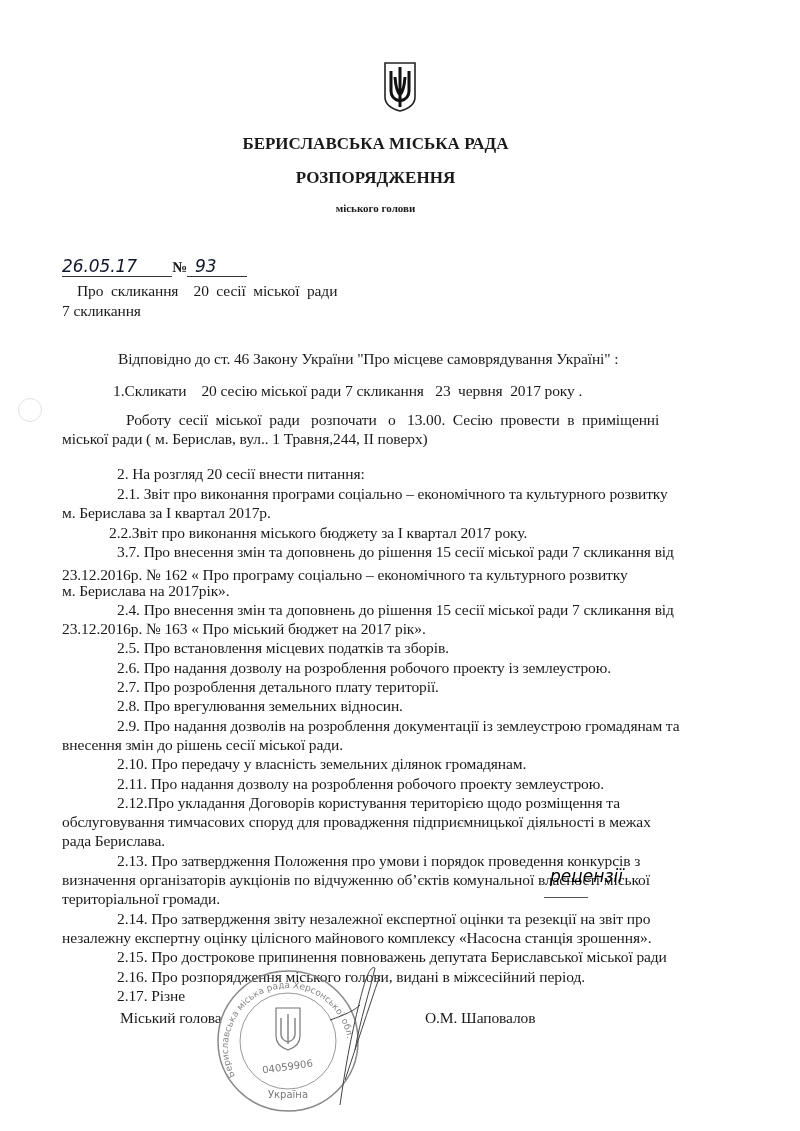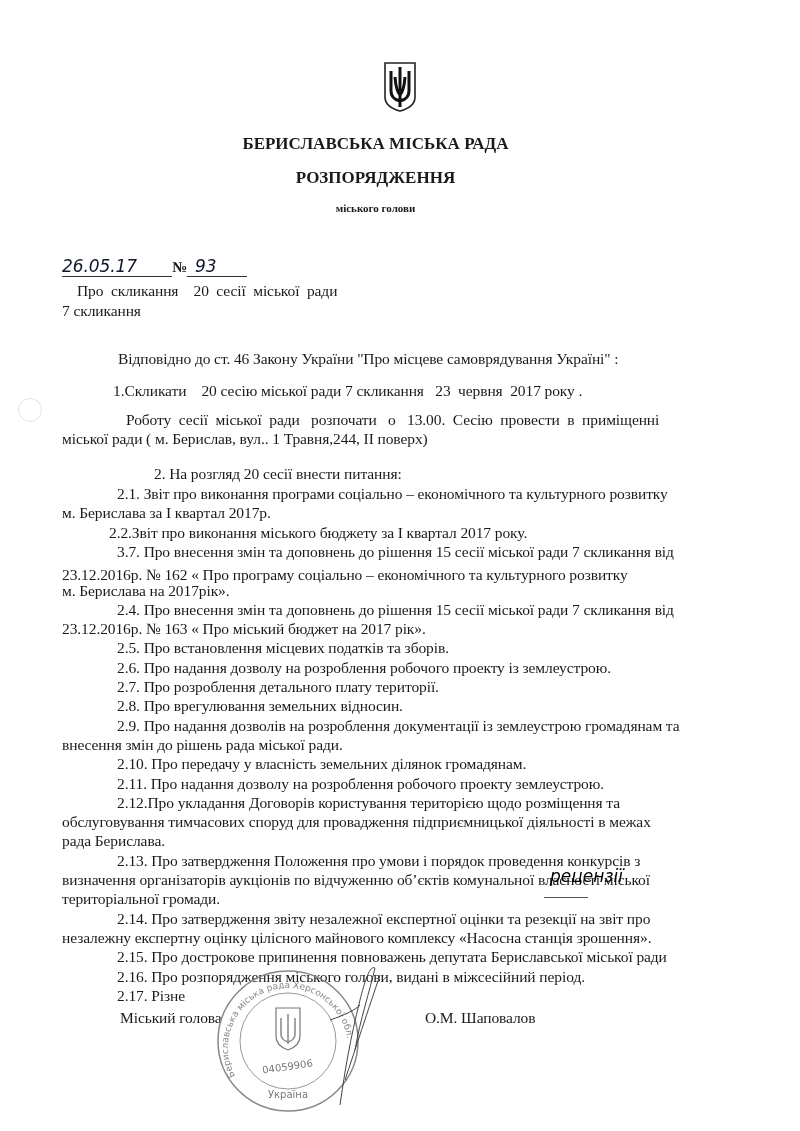--- a/index.html
+++ b/index.html
@@ -35,37 +35,37 @@
 <div class="abs line" style="left:62px;top:256px;">
   <span class="hand uline" style="display:inline-block;width:110px;font-size:17px;">26.05.17</span><span style="font-weight:bold;font-size:15px;">№</span><span class="hand uline" style="display:inline-block;width:52px;padding-left:8px;font-size:17px;">93</span>
 </div>
 <div class="abs line" style="left:77px;top:282px;white-space:pre;">Про  скликання    20  сесії  міської  ради</div>
 <div class="abs line" style="left:62px;top:302px;">7 скликання</div>
 
 <div class="abs line" style="left:118px;top:350px;">Відповідно до ст. 46 Закону України "Про місцеве самоврядування Україні" :</div>
 <div class="abs line" style="left:113px;top:376px;white-space:pre;margin-top:6px;">1.Скликати    20 сесію міської ради 7 скликання   23  червня  2017 року .</div>
 <div class="abs line" style="left:126px;top:411px;white-space:pre;">Роботу  сесії  міської  ради   розпочати   о   13.00.  Сесію  провести  в  приміщенні</div>
 <div class="abs line" style="left:62px;top:430px;">міської ради ( м. Берислав, вул.. 1 Травня,244, ІІ поверх)</div>
-<div class="abs line" style="left:117px;top:465px;margin-left:37px;">2. На розгляд 20 сесії внести питання:</div>
+<div class="abs line" style="left:117px;top:465px;">2. На розгляд 20 сесії внести питання:</div>
 
 <div id="agenda">
     <div class="abs line" style="left: 117px; top: 485px;">2.1.  Звіт про виконання програми соціально – економічного та культурного розвитку</div>
     <div class="abs line" style="left: 62px; top: 504.3px;">м. Берислава за І квартал 2017р.</div>
     <div class="abs line" style="left: 109px; top: 523.6px;">2.2.Звіт про виконання  міського бюджету за І квартал 2017 року.</div>
     <div class="abs line" style="left: 117px; top: 542.9px;">3.7. Про внесення змін та доповнень до рішення 15 сесії міської ради 7 скликання від</div>
     <div class="abs line" style="left: 62px; top: 566px; text-align: center;">23.12.2016р. № 162 « Про програму соціально – економічного та культурного розвитку</div>
     <div class="abs line" style="left: 62px; top: 581.5px;">м. Берислава на 2017рік».</div>
     <div class="abs line" style="left: 117px; top: 600.8px;">2.4. Про внесення змін та доповнень до рішення 15 сесії міської ради 7 скликання від</div>
     <div class="abs line" style="left: 62px; top: 620.1px;">23.12.2016р. № 163  « Про міський бюджет на 2017 рік».</div>
     <div class="abs line" style="left: 117px; top: 639.4px;">2.5. Про встановлення місцевих податків та зборів.</div>
     <div class="abs line" style="left: 117px; top: 658.7px;">2.6. Про надання дозволу на розроблення робочого проекту із землеустрою.</div>
     <div class="abs line" style="left: 117px; top: 678px;">2.7. Про розроблення детального плату території.</div>
     <div class="abs line" style="left: 117px; top: 697.3px;">2.8. Про врегулювання земельних відносин.</div>
     <div class="abs line" style="left: 117px; top: 716.6px;">2.9. Про надання дозволів на розроблення документації із землеустрою громадянам та</div>
-    <div class="abs line" style="left: 62px; top: 735.9px;">внесення змін до рішень рада міської ради.</div>
+    <div class="abs line" style="left: 62px; top: 735.9px;">внесення змін до рішень сесії міської ради.</div>
     <div class="abs line" style="left: 117px; top: 755.2px;">2.10. Про передачу у власність земельних ділянок громадянам.</div>
     <div class="abs line" style="left: 117px; top: 774.5px;">2.11. Про надання дозволу на розроблення робочого проекту землеустрою.</div>
     <div class="abs line" style="left: 117px; top: 793.8px;">2.12.Про укладання Договорів користування територією щодо розміщення та</div>
     <div class="abs line" style="left: 62px; top: 813.1px;">обслуговування тимчасових споруд для провадження підприємницької діяльності в межах</div>
     <div class="abs line" style="left: 62px; top: 832.4px;">рада Берислава.</div>
     <div class="abs line" style="left: 117px; top: 851.7px;">2.13. Про затвердження Положення про умови і порядок проведення конкурсів з</div>
     <div class="abs line" style="left: 62px; top: 871px;">визначення організаторів аукціонів по відчуженню об’єктів  комунальної власності міської</div>
     <div class="abs line" style="left: 62px; top: 890.3px;">територіальної громади.</div>
     <div class="abs line" style="left: 117px; top: 909.6px;">2.14. Про затвердження звіту незалежної експертної оцінки та резекції на звіт про</div>
     <div class="abs line" style="left: 62px; top: 928.9px;">незалежну експертну оцінку цілісного майнового комплексу «Насосна станція зрошення».</div>

